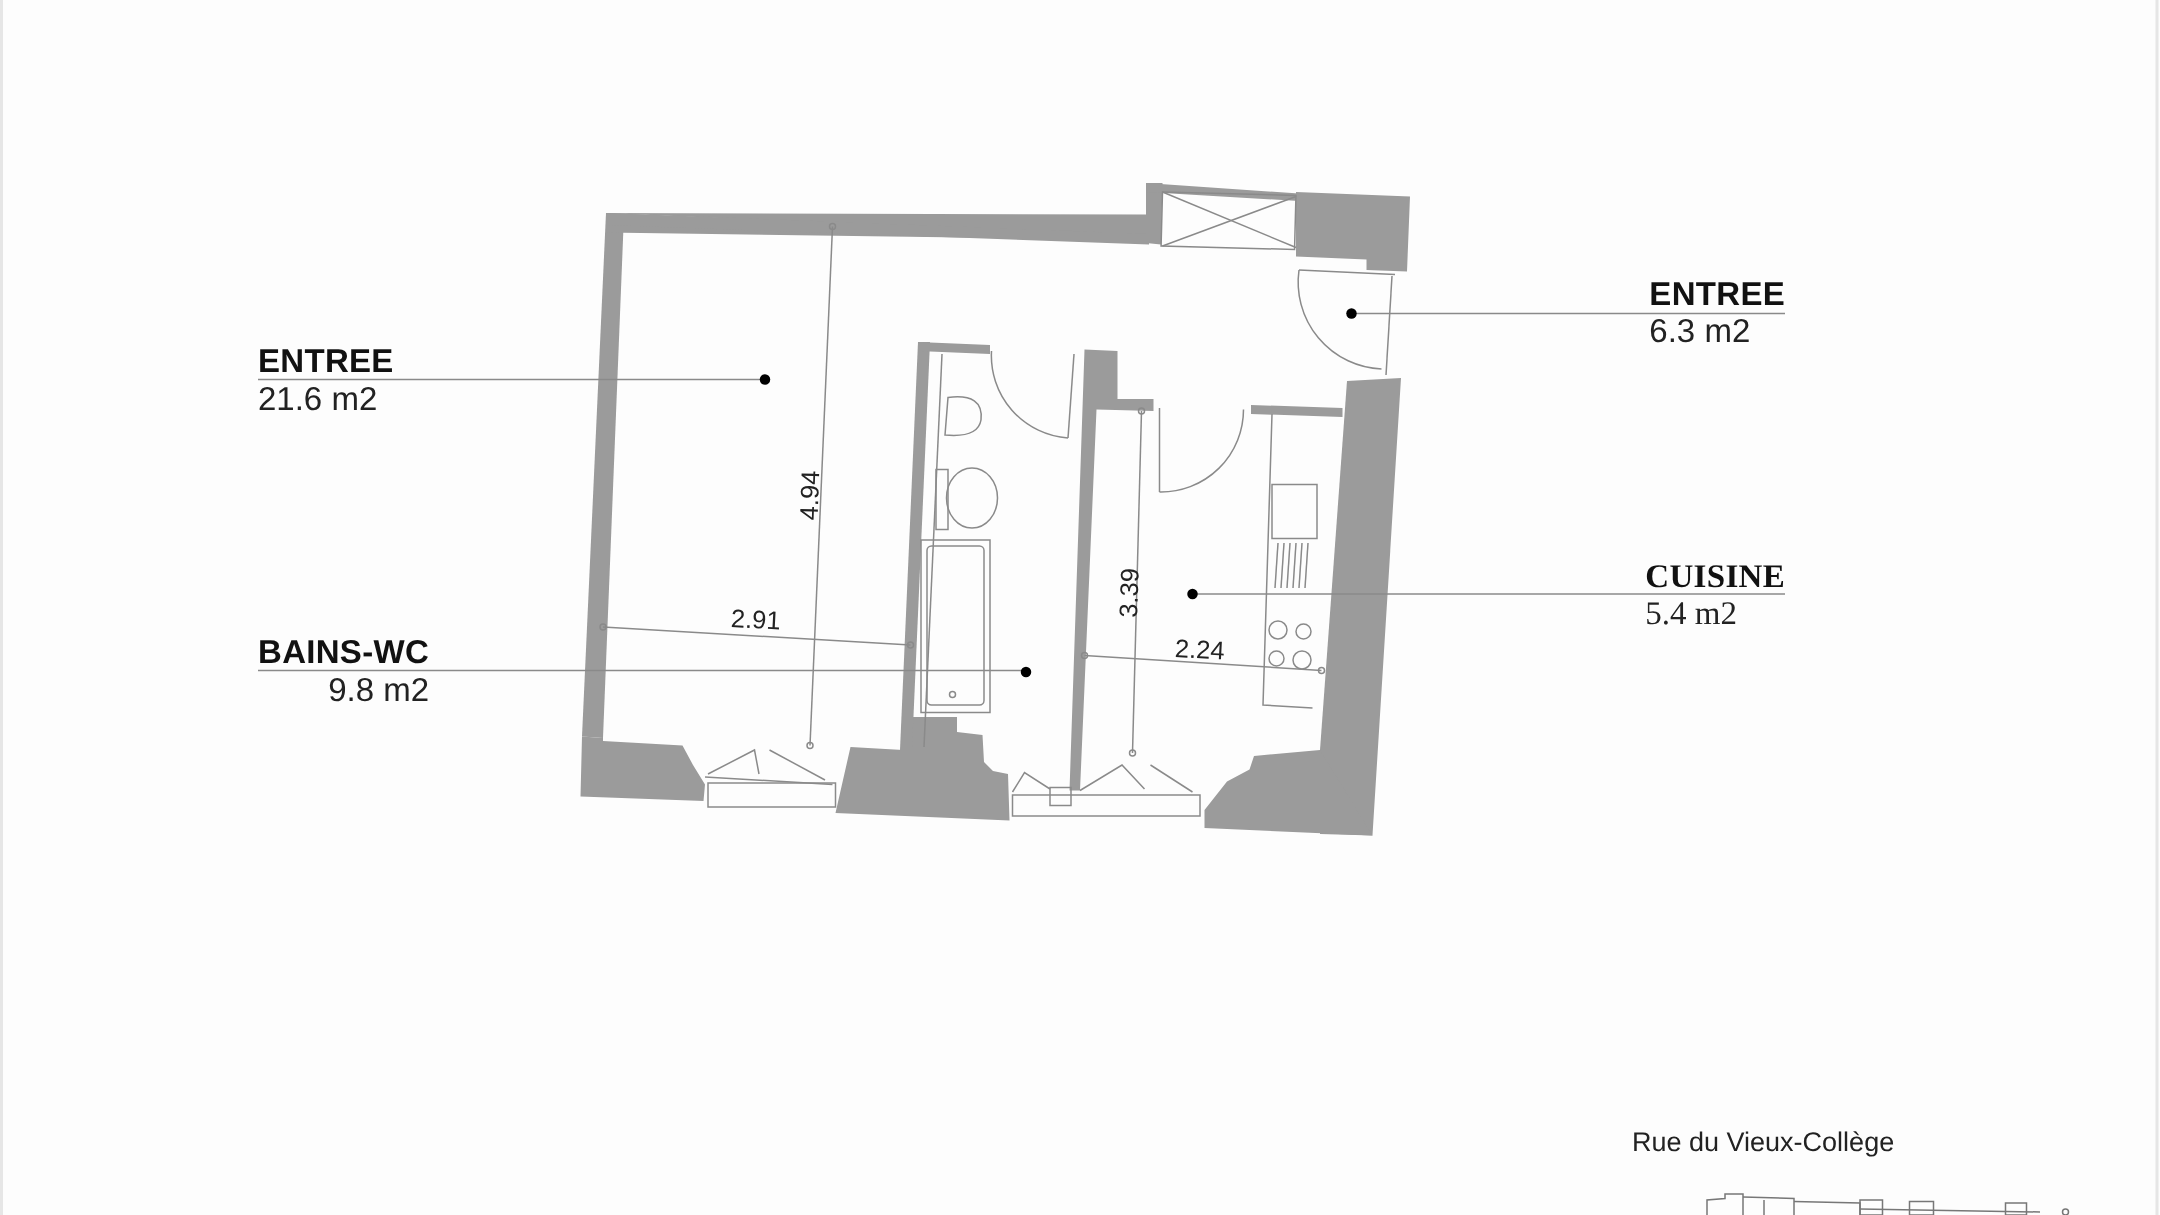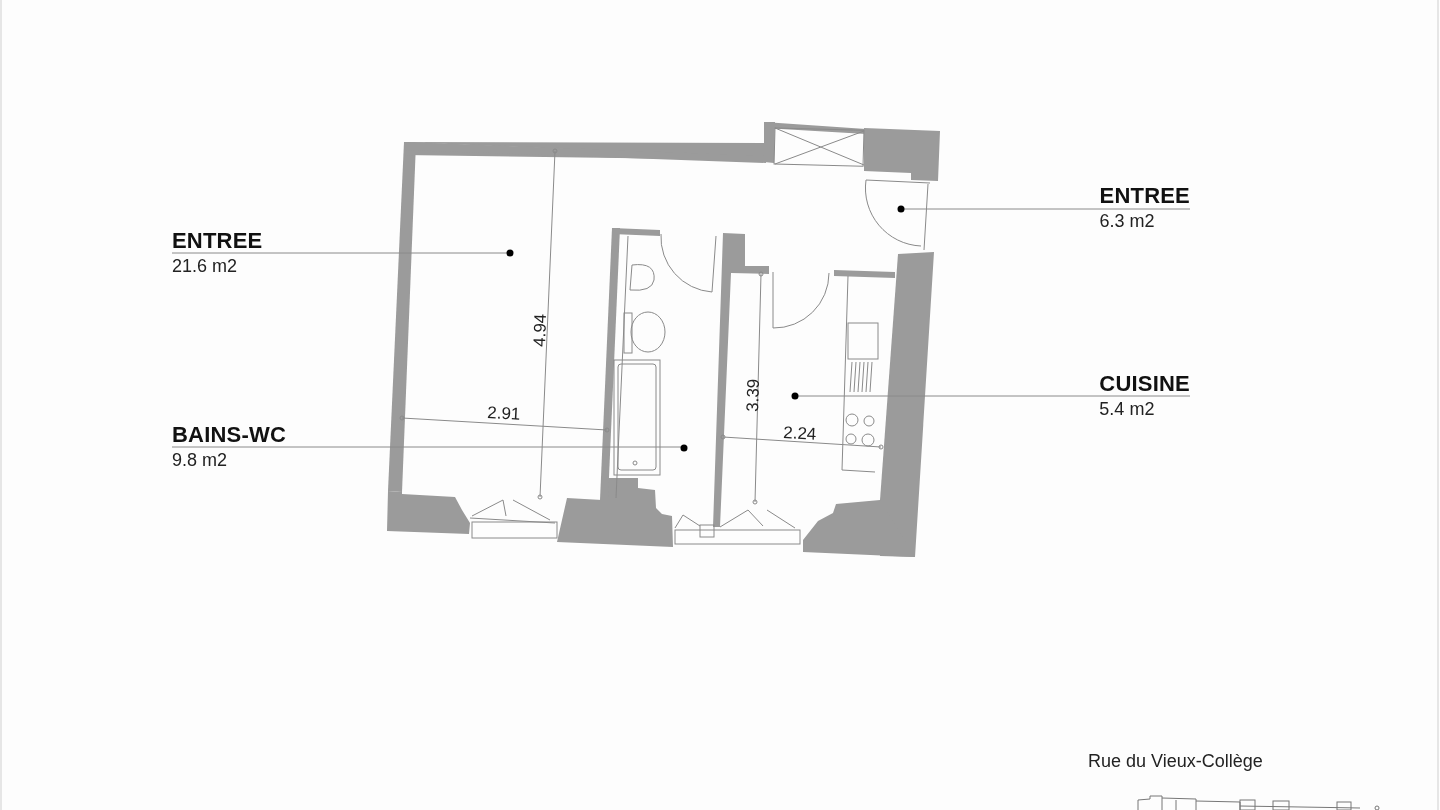--- a/index.html
+++ b/index.html
@@ -7,21 +7,21 @@
     width: 1440px; height: 810px; overflow: hidden;
     background: #fdfdfd;
     font-family: "Liberation Sans", sans-serif;
     position: relative;
   }
   .edge-left { position: absolute; left: 0; top: 0; width: 2px; height: 810px; background: #e6e6e6; }
   .edge-right { position: absolute; right: 1px; top: 0; width: 2px; height: 810px; background: #e6e6e6; }
   .plan { position: absolute; left: 0; top: 0; }
   .label { position: absolute; color: #111; }
   .label .name { font-weight: bold; font-size: 22px; letter-spacing: 0.2px; line-height: 24px; }
-  .label .area { font-size: 18px; line-height: 26px; color: #222; }
+  .label .area { font-size: 22px; line-height: 26px; color: #222; }
   .label.right { text-align: left; }
   .street {
     position: absolute; left: 1088px; top: 751px;
     font-size: 18px; color: #222;
   }
 </style>
 </head>
 <body>
 
 <div class="edge-left"></div>
@@ -157,28 +157,28 @@
     <rect x="1337" y="802" width="14" height="8"></rect>
     <circle cx="1377" cy="808" r="2"></circle>
   </g>
 </svg>
 
 <div class="label" style="left:172px; top:229px;">
   <div class="name">ENTREE</div>
   <div class="area">21.6 m2</div>
 </div>
 
-<div class="label" style="left:172px; top:423px;">
+<div class="label" style="left:172px; top:423px;text-align:right;">
   <div class="name">BAINS-WC</div>
   <div class="area">9.8 m2</div>
 </div>
 
 <div class="label right" style="right:250px; top:184px;">
   <div class="name">ENTREE</div>
   <div class="area">6.3 m2</div>
 </div>
 
-<div class="label right" style="right:250px; top:372px;">
+<div class="label right" style="right:250px; top:372px;font-family:Liberation Serif, serif;">
   <div class="name">CUISINE</div>
   <div class="area">5.4 m2</div>
 </div>
 
 <div class="street">Rue du Vieux-Collège</div>
 
 </body></html>

